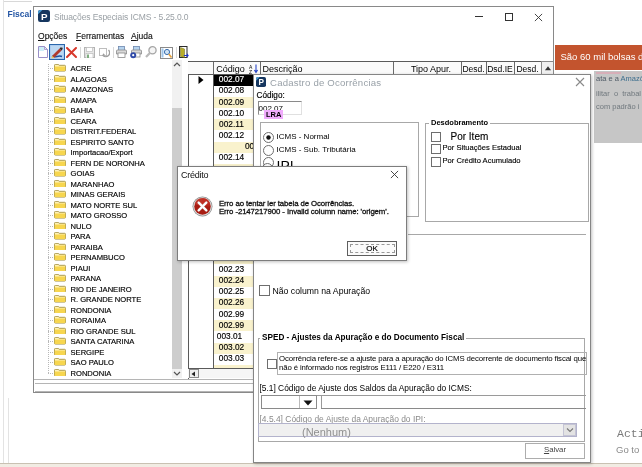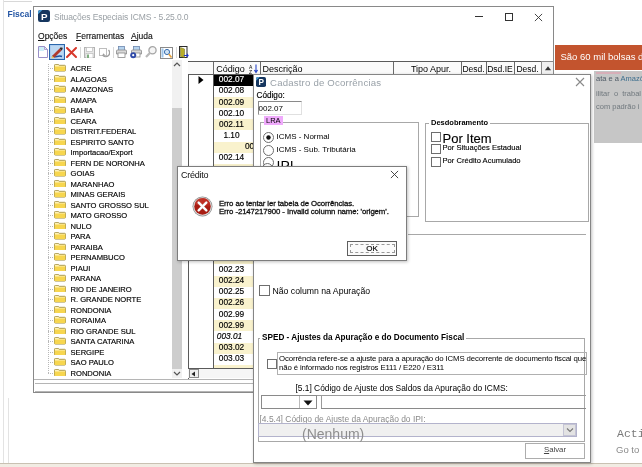--- a/index.html
+++ b/index.html
@@ -176,21 +176,21 @@
 <svg class="abs" style="left:54px; top:190.4px;" width="12" height="7.5" viewBox="0 0 12 7.5">
       <path d="M0.5 1.3 Q0.5 0.4 1.4 0.4 H4.2 L5.2 1.3 H10.6 Q11.5 1.3 11.5 2.2 V6.2 Q11.5 7.1 10.6 7.1 H1.4 Q0.5 7.1 0.5 6.2 Z" fill="#fff3b8" stroke="#99852e" stroke-width="0.8"></path>
       <path d="M0.7 2.6 H11.3 V6.2 Q11.3 6.9 10.6 6.9 H1.4 Q0.7 6.9 0.7 6.2 Z" fill="#f7d64f"></path>
     </svg>
 <div class="abs" style="left:70.5px; top:190.1px; font-size:7.6px; color:#000; -webkit-text-stroke:0.15px #000; white-space:nowrap;">MINAS GERAIS</div>
 <div class="abs" style="left:48px; top:204.7px; width:7px; height:1px; background-image:repeating-linear-gradient(to right,#b8b8b8 0 1px,transparent 1px 2px);"></div>
 <svg class="abs" style="left:54px; top:200.9px;" width="12" height="7.5" viewBox="0 0 12 7.5">
       <path d="M0.5 1.3 Q0.5 0.4 1.4 0.4 H4.2 L5.2 1.3 H10.6 Q11.5 1.3 11.5 2.2 V6.2 Q11.5 7.1 10.6 7.1 H1.4 Q0.5 7.1 0.5 6.2 Z" fill="#fff3b8" stroke="#99852e" stroke-width="0.8"></path>
       <path d="M0.7 2.6 H11.3 V6.2 Q11.3 6.9 10.6 6.9 H1.4 Q0.7 6.9 0.7 6.2 Z" fill="#f7d64f"></path>
     </svg>
-<div class="abs" style="left:70.5px; top:200.6px; font-size:7.6px; color:#000; -webkit-text-stroke:0.15px #000; white-space:nowrap;">SANTO GROSSO SUL</div>
+<div class="abs" style="left:70.5px; top:200.6px; font-size:7.6px; color:#000; -webkit-text-stroke:0.15px #000; white-space:nowrap;">MATO NORTE SUL</div>
 <div class="abs" style="left:48px; top:215.2px; width:7px; height:1px; background-image:repeating-linear-gradient(to right,#b8b8b8 0 1px,transparent 1px 2px);"></div>
 <svg class="abs" style="left:54px; top:211.4px;" width="12" height="7.5" viewBox="0 0 12 7.5">
       <path d="M0.5 1.3 Q0.5 0.4 1.4 0.4 H4.2 L5.2 1.3 H10.6 Q11.5 1.3 11.5 2.2 V6.2 Q11.5 7.1 10.6 7.1 H1.4 Q0.5 7.1 0.5 6.2 Z" fill="#fff3b8" stroke="#99852e" stroke-width="0.8"></path>
       <path d="M0.7 2.6 H11.3 V6.2 Q11.3 6.9 10.6 6.9 H1.4 Q0.7 6.9 0.7 6.2 Z" fill="#f7d64f"></path>
     </svg>
 <div class="abs" style="left:70.5px; top:211.1px; font-size:7.6px; color:#000; -webkit-text-stroke:0.15px #000; white-space:nowrap;">MATO GROSSO</div>
 <div class="abs" style="left:48px; top:225.7px; width:7px; height:1px; background-image:repeating-linear-gradient(to right,#b8b8b8 0 1px,transparent 1px 2px);"></div>
 <svg class="abs" style="left:54px; top:221.9px;" width="12" height="7.5" viewBox="0 0 12 7.5">
       <path d="M0.5 1.3 Q0.5 0.4 1.4 0.4 H4.2 L5.2 1.3 H10.6 Q11.5 1.3 11.5 2.2 V6.2 Q11.5 7.1 10.6 7.1 H1.4 Q0.5 7.1 0.5 6.2 Z" fill="#fff3b8" stroke="#99852e" stroke-width="0.8"></path>
       <path d="M0.7 2.6 H11.3 V6.2 Q11.3 6.9 10.6 6.9 H1.4 Q0.7 6.9 0.7 6.2 Z" fill="#f7d64f"></path>
@@ -328,21 +328,21 @@
 <div class="abs" style="left:189px; top:108.2px; width:23.5px; height:11.2px; background:#fff;"></div>
 <div class="abs" style="left:188px; top:119.3px; width:65.5px; height:1px; background:#5a5a5a;"></div>
 <div class="abs" style="left:213px; top:107.7px; width:37px; text-align:center; font-size:8.3px; -webkit-text-stroke:0.15px #000; color:#000;">002.10</div>
 <div class="abs" style="left:213px; top:119.3px; width:40.5px; height:11.2px; background:#f9f2cd;"></div>
 <div class="abs" style="left:189px; top:119.3px; width:23.5px; height:11.2px; background:#fff;"></div>
 <div class="abs" style="left:188px; top:130.5px; width:65.5px; height:1px; background:#5a5a5a;"></div>
 <div class="abs" style="left:213px; top:118.8px; width:37px; text-align:center; font-size:8.3px; -webkit-text-stroke:0.15px #000; color:#000;">002.11</div>
 <div class="abs" style="left:213px; top:130.5px; width:40.5px; height:11.2px; background:#ffffff;"></div>
 <div class="abs" style="left:189px; top:130.5px; width:23.5px; height:11.2px; background:#fff;"></div>
 <div class="abs" style="left:188px; top:141.7px; width:65.5px; height:1px; background:#5a5a5a;"></div>
-<div class="abs" style="left:213px; top:130.0px; width:37px; text-align:center; font-size:8.3px; -webkit-text-stroke:0.15px #000; color:#000;">1.10</div>
+<div class="abs" style="left:213px; top:130.0px; width:37px; text-align:center; font-size:8.3px; -webkit-text-stroke:0.15px #000; color:#000;">002.12</div>
 <div class="abs" style="left:213px; top:141.7px; width:40.5px; height:11.2px; background:#f9f2cd;"></div>
 <div class="abs" style="left:189px; top:141.7px; width:23.5px; height:11.2px; background:#fff;"></div>
 <div class="abs" style="left:188px; top:152.8px; width:65.5px; height:1px; background:#5a5a5a;"></div>
 <div class="abs" style="left:213px; top:141.2px; width:37px; text-align:center; font-size:8.3px; -webkit-text-stroke:0.15px #000; color:#000;padding-left:32px;">002.13</div>
 <div class="abs" style="left:213px; top:152.8px; width:40.5px; height:11.2px; background:#ffffff;"></div>
 <div class="abs" style="left:189px; top:152.8px; width:23.5px; height:11.2px; background:#fff;"></div>
 <div class="abs" style="left:188px; top:164.0px; width:65.5px; height:1px; background:#5a5a5a;"></div>
 <div class="abs" style="left:213px; top:152.3px; width:37px; text-align:center; font-size:8.3px; -webkit-text-stroke:0.15px #000; color:#000;">002.14</div>
 <div class="abs" style="left:213px; top:164.0px; width:40.5px; height:11.2px; background:#f9f2cd;"></div>
 <div class="abs" style="left:189px; top:164.0px; width:23.5px; height:11.2px; background:#fff;"></div>
@@ -391,21 +391,21 @@
 <div class="abs" style="left:189px; top:309.1px; width:23.5px; height:11.2px; background:#fff;"></div>
 <div class="abs" style="left:188px; top:320.2px; width:65.5px; height:1px; background:#5a5a5a;"></div>
 <div class="abs" style="left:213px; top:308.6px; width:37px; text-align:center; font-size:8.3px; -webkit-text-stroke:0.15px #000; color:#000;">002.99</div>
 <div class="abs" style="left:213px; top:320.2px; width:40.5px; height:11.2px; background:#f9f2cd;"></div>
 <div class="abs" style="left:189px; top:320.2px; width:23.5px; height:11.2px; background:#fff;"></div>
 <div class="abs" style="left:188px; top:331.4px; width:65.5px; height:1px; background:#5a5a5a;"></div>
 <div class="abs" style="left:213px; top:319.7px; width:37px; text-align:center; font-size:8.3px; -webkit-text-stroke:0.15px #000; color:#000;">002.99</div>
 <div class="abs" style="left:213px; top:331.4px; width:40.5px; height:11.2px; background:#ffffff;"></div>
 <div class="abs" style="left:189px; top:331.4px; width:23.5px; height:11.2px; background:#fff;"></div>
 <div class="abs" style="left:188px; top:342.5px; width:65.5px; height:1px; background:#5a5a5a;"></div>
-<div class="abs" style="left:211px; top:330.9px; width:37px; text-align:center; font-size:8.3px; -webkit-text-stroke:0.15px #000; color:#000;font-style:italic;">003.01</div>
+<div class="abs" style="left:211px; top:330.9px; width:37px; text-align:center; font-size:8.3px; -webkit-text-stroke:0.15px #000; color:#000;">003.01</div>
 <div class="abs" style="left:213px; top:342.5px; width:40.5px; height:11.2px; background:#f9f2cd;"></div>
 <div class="abs" style="left:189px; top:342.5px; width:23.5px; height:11.2px; background:#fff;"></div>
 <div class="abs" style="left:188px; top:353.7px; width:65.5px; height:1px; background:#5a5a5a;"></div>
 <div class="abs" style="left:213px; top:342.0px; width:37px; text-align:center; font-size:8.3px; -webkit-text-stroke:0.15px #000; color:#000;">003.02</div>
 <div class="abs" style="left:213px; top:353.7px; width:40.5px; height:11.2px; background:#ffffff;"></div>
 <div class="abs" style="left:189px; top:353.7px; width:23.5px; height:11.2px; background:#fff;"></div>
 <div class="abs" style="left:188px; top:364.9px; width:65.5px; height:1px; background:#5a5a5a;"></div>
 <div class="abs" style="left:213px; top:353.2px; width:37px; text-align:center; font-size:8.3px; -webkit-text-stroke:0.15px #000; color:#000;">003.03</div>
 <div class="abs" style="left:213px; top:364.9px; width:40.5px; height:3.4px; background:#f9f2cd;"></div>
 <div class="abs" style="left:189px; top:364.9px; width:23.5px; height:3.4px; background:#fff;"></div>
@@ -426,21 +426,21 @@
       <text x="5.7" y="8.8" font-size="9" font-weight="bold" fill="#fff" text-anchor="middle" font-family="Liberation Sans">P</text>
     </svg>
 <div class="abs" style="left:270px; top:77px; font-size:9.6px; letter-spacing:0.2px; color:#99a1a8; white-space:nowrap;">Cadastro de Ocorrências</div>
 <svg class="abs" style="left:575px; top:77px;" width="10" height="10" viewBox="0 0 10 10">
       <path d="M1 1 L9 9 M9 1 L1 9" stroke="#8a8a8a" stroke-width="1.1"></path>
     </svg>
 <div class="abs" style="left:256.5px; top:91px; font-size:8.2px; color:#000; -webkit-text-stroke:0.15px #000;">Código:</div>
 <div class="abs" style="left:258px; top:101px; width:44px; height:14px; background:#fff; border-top:1px solid #8a8a8a; border-left:1px solid #8a8a8a; border-right:1px solid #e0e0e0; border-bottom:1px solid #e0e0e0;"></div>
 <div class="abs" style="left:258.5px; top:103.5px; font-size:8px; color:#000;">002.07</div>
 <div class="abs" style="left:260px; top:122px; width:159px; height:95px; border:1px solid #a8a8a8;"></div>
-<div class="abs" style="left:264px; top:116px; font-size:7.5px; font-weight:normal; color:#000; background:#f0abfc; padding:0 2px;">LRA</div>
+<div class="abs" style="left:264px; top:110px; font-size:7.5px; font-weight:bold; color:#000; background:#f0abfc; padding:0 2px;">LRA</div>
 <svg class="abs" style="left:262.5px; top:131.5px;" width="11" height="11" viewBox="0 0 11 11">
       <circle cx="5.5" cy="5.5" r="5" fill="#fff" stroke="#6e6e6e" stroke-width="1"></circle>
       <circle cx="5.5" cy="5.5" r="2.2" fill="#111"></circle>
     </svg>
 <div class="abs" style="left:276.5px; top:131.7px; font-size:8.0px; color:#000; white-space:nowrap;">ICMS - Normal</div>
 <svg class="abs" style="left:262.5px; top:144.7px;" width="11" height="11" viewBox="0 0 11 11">
       <circle cx="5.5" cy="5.5" r="5" fill="#fff" stroke="#6e6e6e" stroke-width="1"></circle>
     </svg>
 <div class="abs" style="left:276.5px; top:144.9px; font-size:8.0px; color:#000; white-space:nowrap;">ICMS - Sub. Tributária</div>
 <svg class="abs" style="left:262.5px; top:157.4px;" width="11" height="11" viewBox="0 0 11 11">
@@ -449,45 +449,45 @@
 <div class="abs" style="left:276.5px; top:157.6px; font-size:14px; color:#000; white-space:nowrap;">IPI</div>
 <div class="abs" style="left:262px; top:162.8px; width:40px; height:3.4px; overflow:hidden;">
       <svg style="position:absolute; left:0; top:0;" width="11" height="11" viewBox="0 0 11 11">
         <circle cx="5.5" cy="5.5" r="5" fill="#fff" stroke="#6e6e6e" stroke-width="1"></circle>
       </svg>
       <div style="position:absolute; left:14px; top:1px; font-size:7.5px; color:#333;">ICMS Apur</div>
     </div>
 <div class="abs" style="left:425px; top:123px; width:164px; height:99px; border:1px solid #a8a8a8;"></div>
 <div class="abs" style="left:429px; top:118px; font-size:7.5px; font-weight:bold; color:#000; background:#fff; padding:0 2px;">Desdobramento</div>
 <div class="abs" style="left:430.5px; top:131.8px; width:10px; height:10px; background:#fff; border:1px solid #6e6e6e;"></div>
-<div class="abs" style="left:442.5px; top:130.8px; font-size:13px; color:#000; -webkit-text-stroke:0.12px #000; white-space:nowrap;">Por Item</div>
+<div class="abs" style="left:442.5px; top:130.8px; font-size:10px; color:#000; -webkit-text-stroke:0.12px #000; white-space:nowrap;padding-left:8px;">Por Item</div>
 <div class="abs" style="left:430.5px; top:144.3px; width:10px; height:10px; background:#fff; border:1px solid #6e6e6e;"></div>
 <div class="abs" style="left:442.5px; top:143.3px; font-size:7.6px; color:#000; -webkit-text-stroke:0.12px #000; white-space:nowrap;">Por Situações Estadual</div>
 <div class="abs" style="left:430.5px; top:156.8px; width:10px; height:10px; background:#fff; border:1px solid #6e6e6e;"></div>
 <div class="abs" style="left:442.5px; top:155.8px; font-size:7.6px; color:#000; -webkit-text-stroke:0.12px #000; white-space:nowrap;">Por Crédito Acumulado</div>
 <div class="abs" style="left:408px; top:234px; width:178px; height:1px; background:#a8a8a8;"></div>
 <div class="abs" style="left:259px; top:285px; width:11px; height:11px; background:#fff; border:1px solid #6e6e6e;"></div>
 <div class="abs" style="left:272.5px; top:286px; font-size:8.7px; color:#000; white-space:nowrap;">Não column na Apuração</div>
 <div class="abs" style="left:258px; top:338px; width:327px; height:104px; border:1px solid #a8a8a8;"></div>
 <div class="abs" style="left:260px; top:333px; font-size:8.2px; font-weight:bold; color:#000; background:#fff; padding:0 2px; white-space:nowrap;">SPED - Ajustes da Apuração e do Documento Fiscal</div>
 <div class="abs" style="left:267px; top:358.5px; width:10px; height:10px; background:#fff; border:1px solid #6e6e6e;"></div>
 <div class="abs" style="left:276.5px; top:352px; width:310.5px; height:23px; border:1px solid #b0b0b0;"></div>
 <div class="abs" style="left:279px; top:353.5px; width:330px; font-size:7.8px; letter-spacing:-0.13px; color:#000; line-height:9.4px; white-space:nowrap;">Ocorrência refere-se a ajuste para a apuração do ICMS decorrente de documento fiscal que<br>não é informado nos registros E111 / E220 / E311</div>
-<div class="abs" style="left:259.5px; top:382.5px; font-size:8.4px; color:#000; white-space:nowrap;margin-left:36px;">[5.1] Código de Ajuste dos Saldos da Apuração do ICMS:</div>
+<div class="abs" style="left:259.5px; top:382.5px; font-size:8.4px; color:#000; white-space:nowrap;">[5.1] Código de Ajuste dos Saldos da Apuração do ICMS:</div>
 <div class="abs" style="left:261px; top:394.5px; width:325px; height:1px; background:#9a9a9a;"></div>
 <div class="abs" style="left:261px; top:395px; width:56px; height:14px; background:#fff; border:1px solid #8a8a8a;"></div>
 <div class="abs" style="left:299px; top:396px; width:17px; height:12px; background:#fff; border-left:1px solid #bbb;"></div>
 <svg class="abs" style="left:302.5px; top:399.5px;" width="10" height="6" viewBox="0 0 10 6">
       <path d="M0.5 0.5 H9.5 L5 5.5 Z" fill="#111"></path>
     </svg>
 <div class="abs" style="left:320.5px; top:395px; width:1px; height:13.5px; background:#9a9a9a;"></div>
 <div class="abs" style="left:320.5px; top:408px; width:265.5px; height:1px; background:#8a8a8a;"></div>
 <div class="abs" style="left:259.5px; top:413.5px; font-size:8.45px; color:#8a8a8a; white-space:nowrap;">[4.5.4] Código de Ajuste da Apuração do IPI:</div>
 <div class="abs" style="left:258px; top:423px; width:319px; height:14px; background:#f0f0f0; border:1px solid #b3b3cc;"></div>
-<div class="abs" style="left:262px; top:426px; font-size:14px; color:#8f8f8f;padding-left:40px;">(Nenhum)</div>
+<div class="abs" style="left:262px; top:426px; font-size:11px; color:#8f8f8f;padding-left:40px;">(Nenhum)</div>
 <div class="abs" style="left:563px; top:424px; width:13px; height:12px; background:#e3e3e3; border:1px solid #c5c5d5;"></div>
 <svg class="abs" style="left:566px; top:428px;" width="8" height="5" viewBox="0 0 8 5">
       <path d="M1 0.5 L4 3.5 L7 0.5" fill="none" stroke="#777" stroke-width="1.1"></path>
     </svg>
 <div class="abs" style="left:525px; top:443px; width:60px; height:16px; background:#fff; border:1px solid #adadad;"></div>
 <div class="abs" style="left:525px; top:445px; width:60px; text-align:center; font-size:7.8px; color:#444;"><u>S</u>alvar</div>
 <div class="abs" style="left:177px; top:166px; width:230px; height:95px; background:#fff; border:1px solid #7d7d7d; box-shadow:1px 1px 3px rgba(0,0,0,0.25);"></div>
 <div class="abs" style="left:181px; top:169.5px; font-size:9px; letter-spacing:-0.25px; color:#111;">Crédito</div>
 <svg class="abs" style="left:390px; top:170px;" width="9" height="9" viewBox="0 0 10 10">
       <path d="M1 1 L9 9 M9 1 L1 9" stroke="#333" stroke-width="1"></path>

